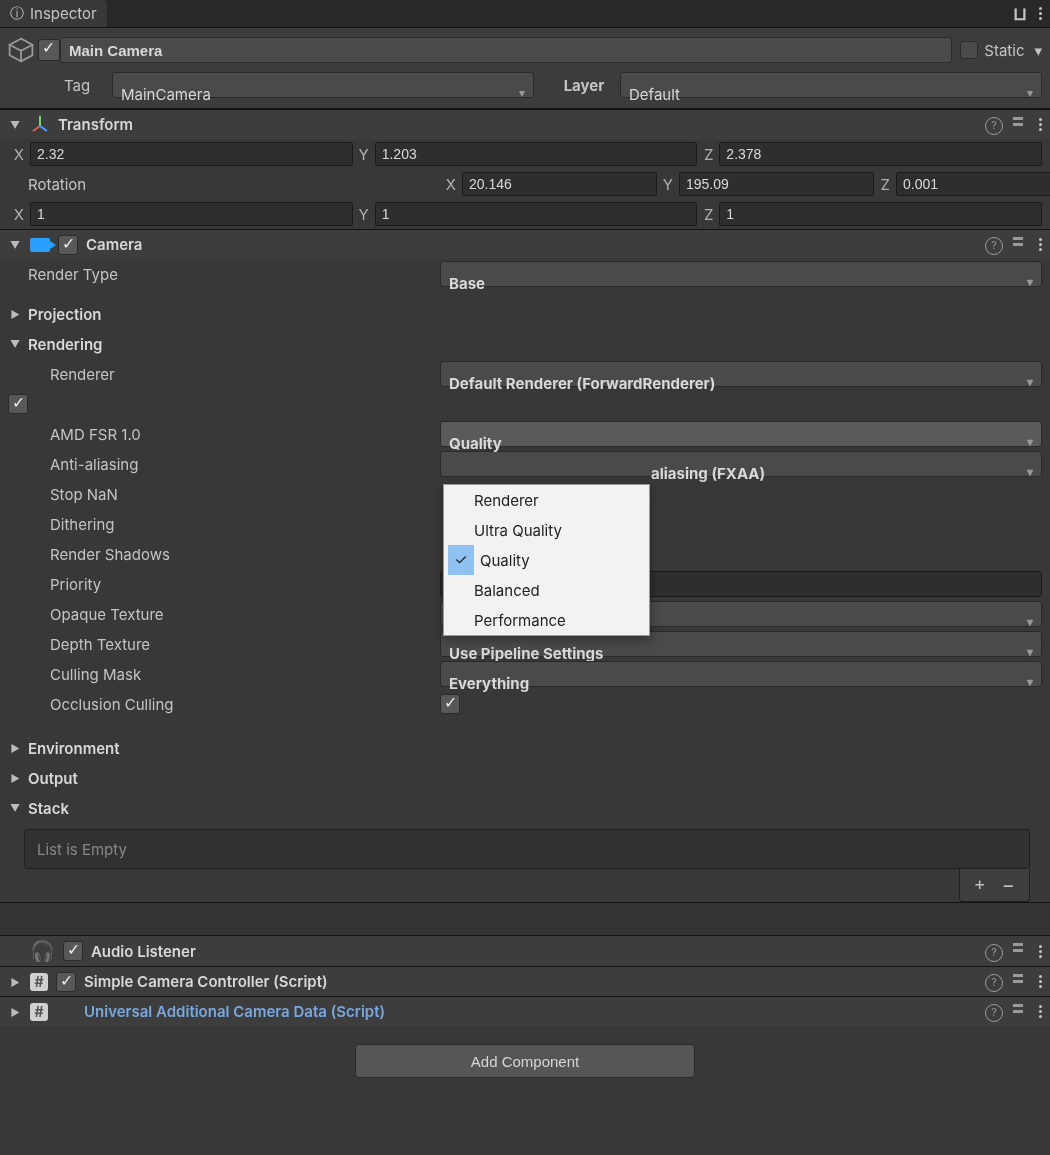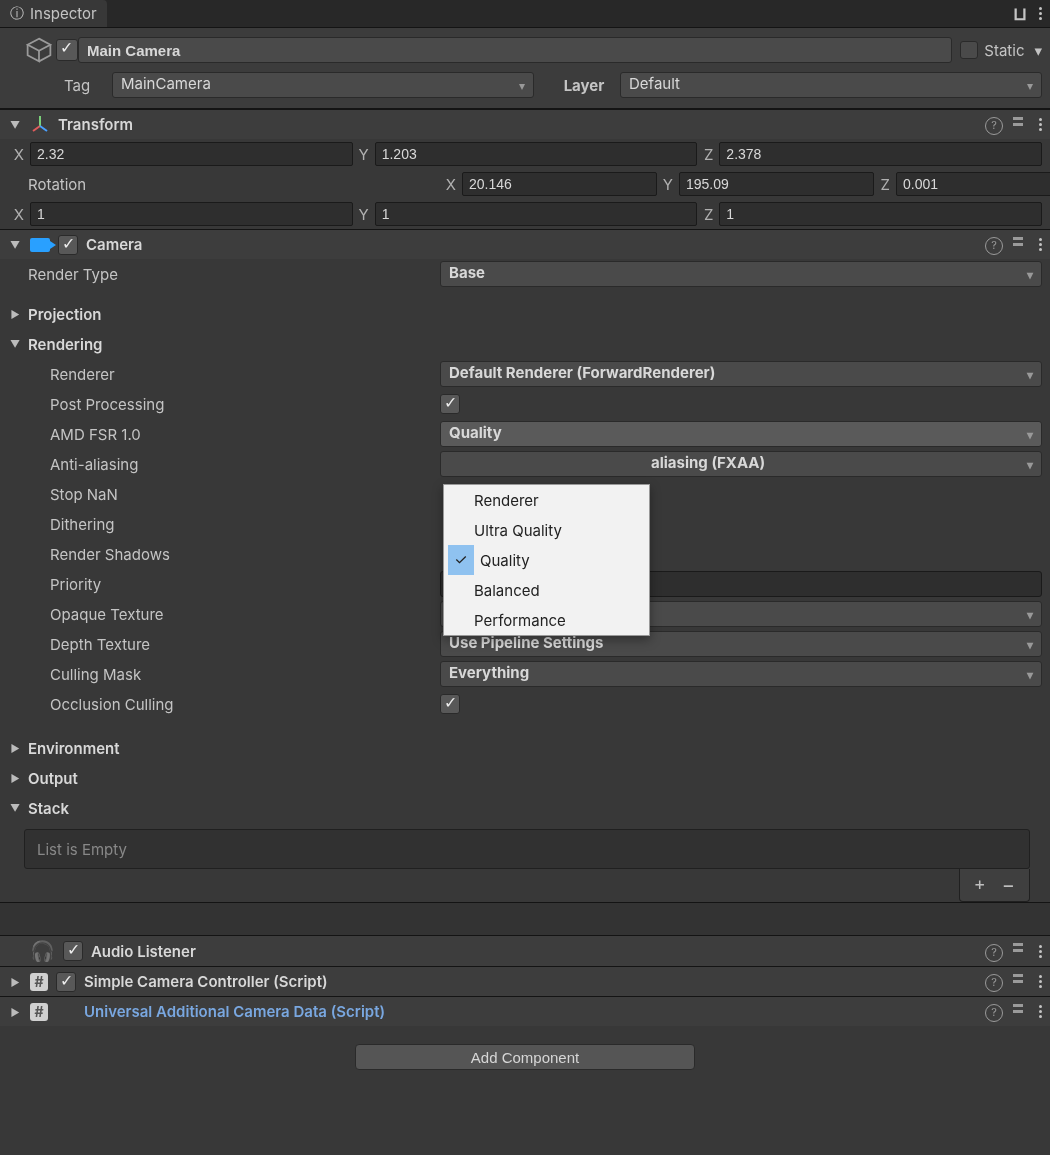--- a/index.html
+++ b/index.html
@@ -43,21 +43,21 @@
   }
   .lock-icon::before { content: "⊔"; font-size: 18px; font-weight: bold;}
   .menu-dots { display: inline-flex; flex-direction: column; gap: 2px; }
   .menu-dots span { width: 3px; height: 3px; background: #c4c4c4; border-radius: 50%; }
 
   
   .obj-header {
     display: flex;
     align-items: center;
     height: 40px;
-    padding: 6px 8px 2px 22px;
+    padding: 6px 8px 2px 4px;
     gap: 0;
     background: #3c3c3c;
   }
   .cube-icon {
     width: 34px; height: 34px;
     display: flex; align-items: center; justify-content: center;
   }
   .cube-icon svg { width: 28px; height: 28px; }
 
   .chk {
@@ -114,22 +114,22 @@
   }
   .tag-row .lbl { color: #c4c4c4; padding-left: 56px; width: 96px; }
   .layer-lbl { width: 62px; text-align: center; font-weight: bold; }
   .dd {
     flex: 1;
     height: 26px;
     background: #4a4a4a;
     border: 1px solid #2a2a2a;
     border-radius: 3px;
     color: #d8d8d8;
-    padding: 4px 8px;
-    display: flex; align-items: flex-end; justify-content: space-between;
+    padding: 12px 8px;
+    display: flex; align-items: flex-start; justify-content: space-between;
     cursor: pointer;
   }
   .dd .caret { color: #999; font-size: 12px; }
 
   
   .comp-header {
     display: flex; align-items: center;
     height: 30px;
     background: #3d3d3d;
     border-top: 1px solid #141414;
@@ -209,21 +209,21 @@
     display:flex; gap:16px;
     padding: 4px 14px;
     border-bottom-left-radius:4px;
     border-bottom-right-radius:4px;
     color:#bfbfbf;
   }
 
   
   .add-comp-wrap { display:flex; justify-content:center; padding: 18px 0 28px 0; }
   .add-comp {
-    width: 340px; height: 26px;
+    width: 340px; height: 34px;
     background:#555;
     border:1px solid #2a2a2a;
     border-radius:4px;
     color:#d6d6d6;
     font-size:15px;
     cursor:pointer;
   }
 
   
   .popup {
@@ -387,21 +387,20 @@
 </div>
 
 <div class="proprow">
   <span class="plabel i2">Renderer</span>
   <div class="dd dd-flex">
     <span>Default Renderer (ForwardRenderer)</span>
       <span class="caret">▾</span>
   </div>
 </div>
 <div class="proprow">
-  <span class="plabel i2">Post Processing</span>
   <input type="checkbox" class="chk" checked="" style="width: 20px; height: 20px;">
 </div>
 <div class="proprow" style="position:relative">
   <span class="plabel i2">AMD FSR 1.0</span>
   <div class="dd dd-flex" style="background:#5a5a5a">
     <span>Quality</span>
       <span class="caret">▾</span>
   </div>
 </div>
 <div class="proprow">

